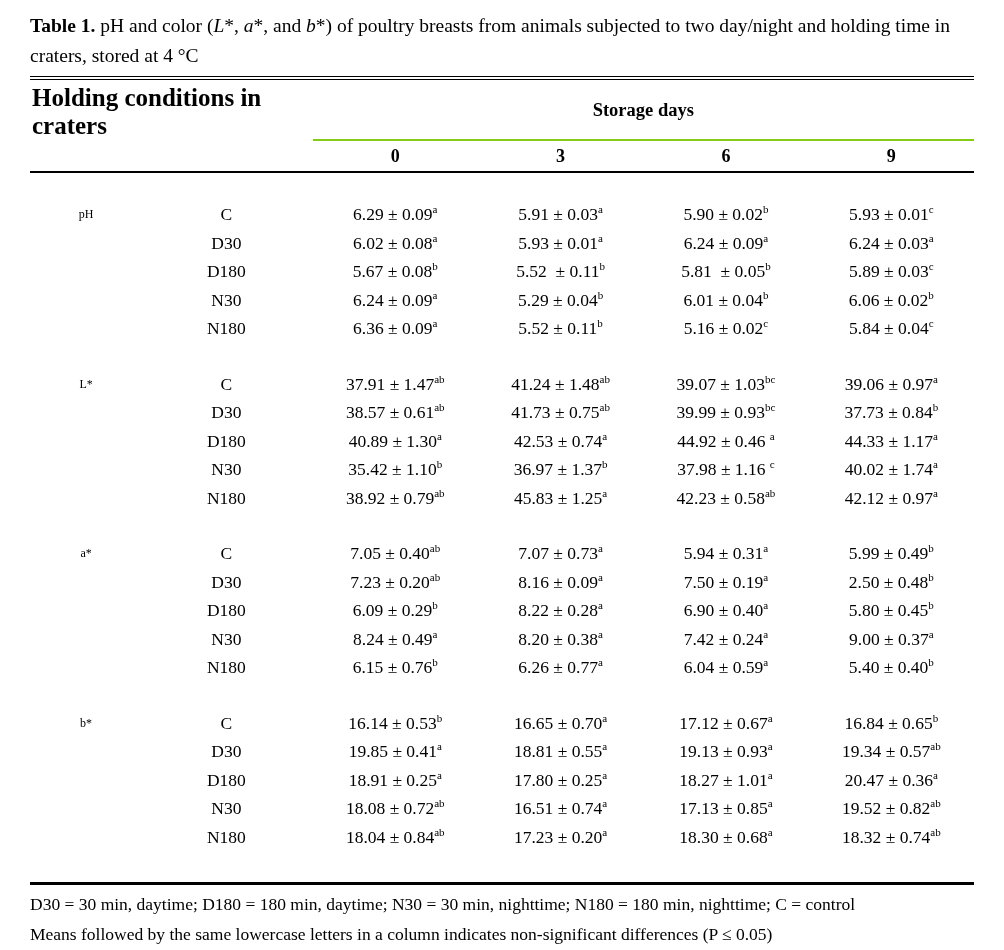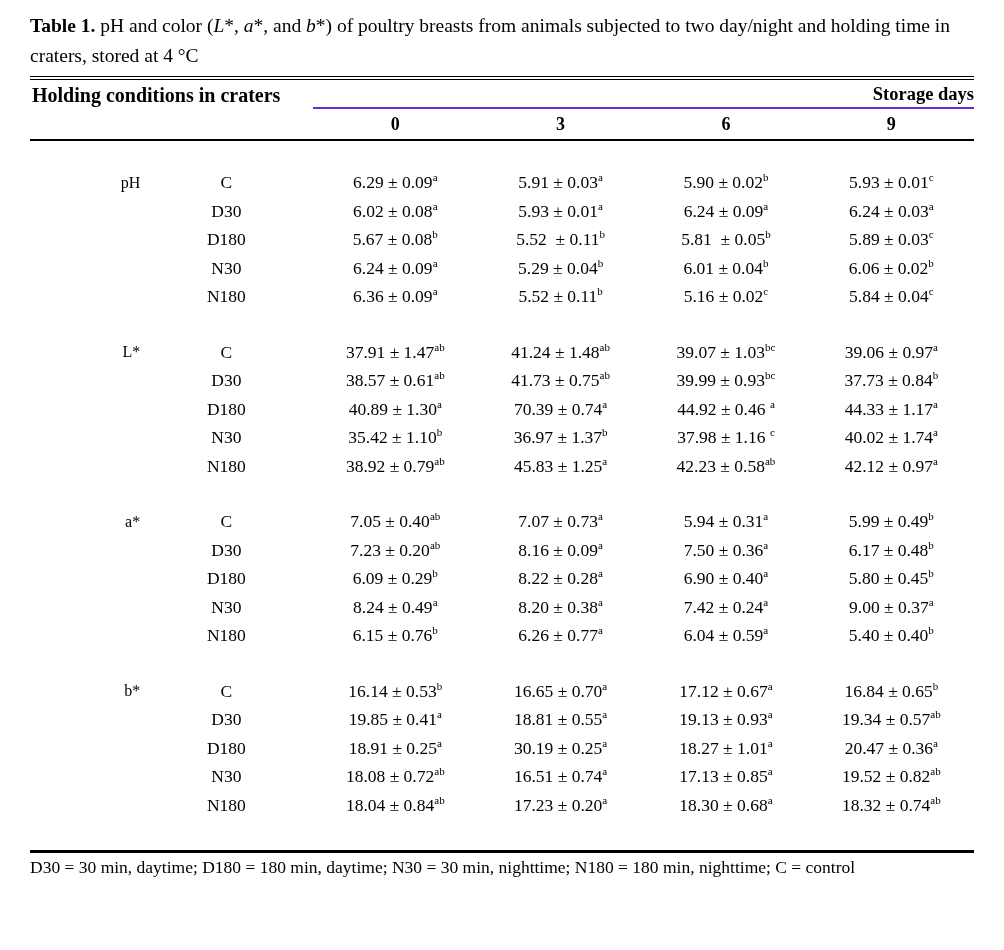--- a/index.html
+++ b/index.html
@@ -33,60 +33,61 @@
   col.c-param { width: 110px; }
   col.c-treat { width: 172px; }
   col.c-val   { width: 165px; }
 
   thead th {
     font-weight: bold;
     padding: 0;
   }
   th.hc {
     text-align: left;
-    font-size: 20px;
+    font-size: 25px;
     vertical-align: top;
     padding: 4px 0 0 2px;
   }
   th.sd {
-    text-align: right;
+    text-align: center;
     font-size: 18.5px;
-    border-bottom: 2px solid #6d28d9;
+    border-bottom: 2px solid #84cc16;
     padding: 4px 0 2px 0;
   }
   tr.days th {
     border-bottom: 2.5px solid #000;
     font-size: 18px;
     height: 30px;
     text-align: center;
     vertical-align: middle;
   }
   tbody td {
     padding: 0;
     height: 28.5px;
     font-size: 17.5px;
     vertical-align: middle;
     white-space: pre;
   }
   td.param {
-    text-align: right;
+    text-align: center;
     padding-left: 2px;
-    font-size: 16px;
+    font-size: 12px;
     margin-top: 21px;
   }
   td.treat { text-align: center; }
   td.val   { text-align: center; }
   tr.spacer td { height: 27px; }
   tr.endspacer td { height: 31px; }
   sup {
     font-size: 11px;
     line-height: 0;
     vertical-align: super;
   }
   .footnotes {
+    margin-top: 5px;
     width: 960px;
   }
   .footnotes p {
     margin: 0;
     font-size: 17.5px;
     line-height: 1.70;
   }
 </style>
 </head>
 <body>
@@ -177,21 +178,21 @@
           <td class="treat">D30</td>
           <td class="val"><span>38.57 ± 0.61</span><sup>ab</sup></td>
           <td class="val"><span>41.73 ± 0.75</span><sup>ab</sup></td>
           <td class="val"><span>39.99 ± 0.93</span><sup>bc</sup></td>
           <td class="val"><span>37.73 ± 0.84</span><sup>b</sup></td>
         </tr>
         <tr>
           <td class="param"></td>
           <td class="treat">D180</td>
           <td class="val"><span>40.89 ± 1.30</span><sup>a</sup></td>
-          <td class="val"><span>70.39 ± 0.74</span><sup>a</sup></td>
+          <td class="val"><span>42.53 ± 0.74</span><sup>a</sup></td>
           <td class="val"><span>44.92 ± 0.46 </span><sup>a</sup></td>
           <td class="val"><span>44.33 ± 1.17</span><sup>a</sup></td>
         </tr>
         <tr>
           <td class="param"></td>
           <td class="treat">N30</td>
           <td class="val"><span>35.42 ± 1.10</span><sup>b</sup></td>
           <td class="val"><span>36.97 ± 1.37</span><sup>b</sup></td>
           <td class="val"><span>37.98 ± 1.16 </span><sup>c</sup></td>
           <td class="val"><span>40.02 ± 1.74</span><sup>a</sup></td>
@@ -213,22 +214,22 @@
           <td class="val"><span>7.05 ± 0.40</span><sup>ab</sup></td>
           <td class="val"><span>7.07 ± 0.73</span><sup>a</sup></td>
           <td class="val"><span>5.94 ± 0.31</span><sup>a</sup></td>
           <td class="val"><span>5.99 ± 0.49</span><sup>b</sup></td>
         </tr>
         <tr>
           <td class="param"></td>
           <td class="treat">D30</td>
           <td class="val"><span>7.23 ± 0.20</span><sup>ab</sup></td>
           <td class="val"><span>8.16 ± 0.09</span><sup>a</sup></td>
-          <td class="val"><span>7.50 ± 0.36</span><sup>a</sup></td>
-          <td class="val"><span>6.17 ± 0.48</span><sup>b</sup></td>
+          <td class="val"><span>7.50 ± 0.19</span><sup>a</sup></td>
+          <td class="val"><span>2.50 ± 0.48</span><sup>b</sup></td>
         </tr>
         <tr>
           <td class="param"></td>
           <td class="treat">D180</td>
           <td class="val"><span>6.09 ± 0.29</span><sup>b</sup></td>
           <td class="val"><span>8.22 ± 0.28</span><sup>a</sup></td>
           <td class="val"><span>6.90 ± 0.40</span><sup>a</sup></td>
           <td class="val"><span>5.80 ± 0.45</span><sup>b</sup></td>
         </tr>
         <tr>
@@ -263,21 +264,21 @@
           <td class="treat">D30</td>
           <td class="val"><span>19.85 ± 0.41</span><sup>a</sup></td>
           <td class="val"><span>18.81 ± 0.55</span><sup>a</sup></td>
           <td class="val"><span>19.13 ± 0.93</span><sup>a</sup></td>
           <td class="val"><span>19.34 ± 0.57</span><sup>ab</sup></td>
         </tr>
         <tr>
           <td class="param"></td>
           <td class="treat">D180</td>
           <td class="val"><span>18.91 ± 0.25</span><sup>a</sup></td>
-          <td class="val"><span>30.19 ± 0.25</span><sup>a</sup></td>
+          <td class="val"><span>17.80 ± 0.25</span><sup>a</sup></td>
           <td class="val"><span>18.27 ± 1.01</span><sup>a</sup></td>
           <td class="val"><span>20.47 ± 0.36</span><sup>a</sup></td>
         </tr>
         <tr>
           <td class="param"></td>
           <td class="treat">N30</td>
           <td class="val"><span>18.08 ± 0.72</span><sup>ab</sup></td>
           <td class="val"><span>16.51 ± 0.74</span><sup>a</sup></td>
           <td class="val"><span>17.13 ± 0.85</span><sup>a</sup></td>
           <td class="val"><span>19.52 ± 0.82</span><sup>ab</sup></td>
@@ -291,15 +292,16 @@
           <td class="val"><span>18.32 ± 0.74</span><sup>ab</sup></td>
         </tr>
         <tr class="endspacer">
           <td colspan="6"></td>
         </tr>
       </tbody>
   </table>
 
   <div class="footnotes">
     <p>D30 = 30 min, daytime; D180 = 180 min, daytime; N30 = 30 min, nighttime; N180 = 180 min, nighttime; C = control</p>
+    <p>Means followed by the same lowercase letters in a column indicates non-significant differences (P ≤ 0.05)</p>
   </div>
 
 </div>
 
 </body></html>

